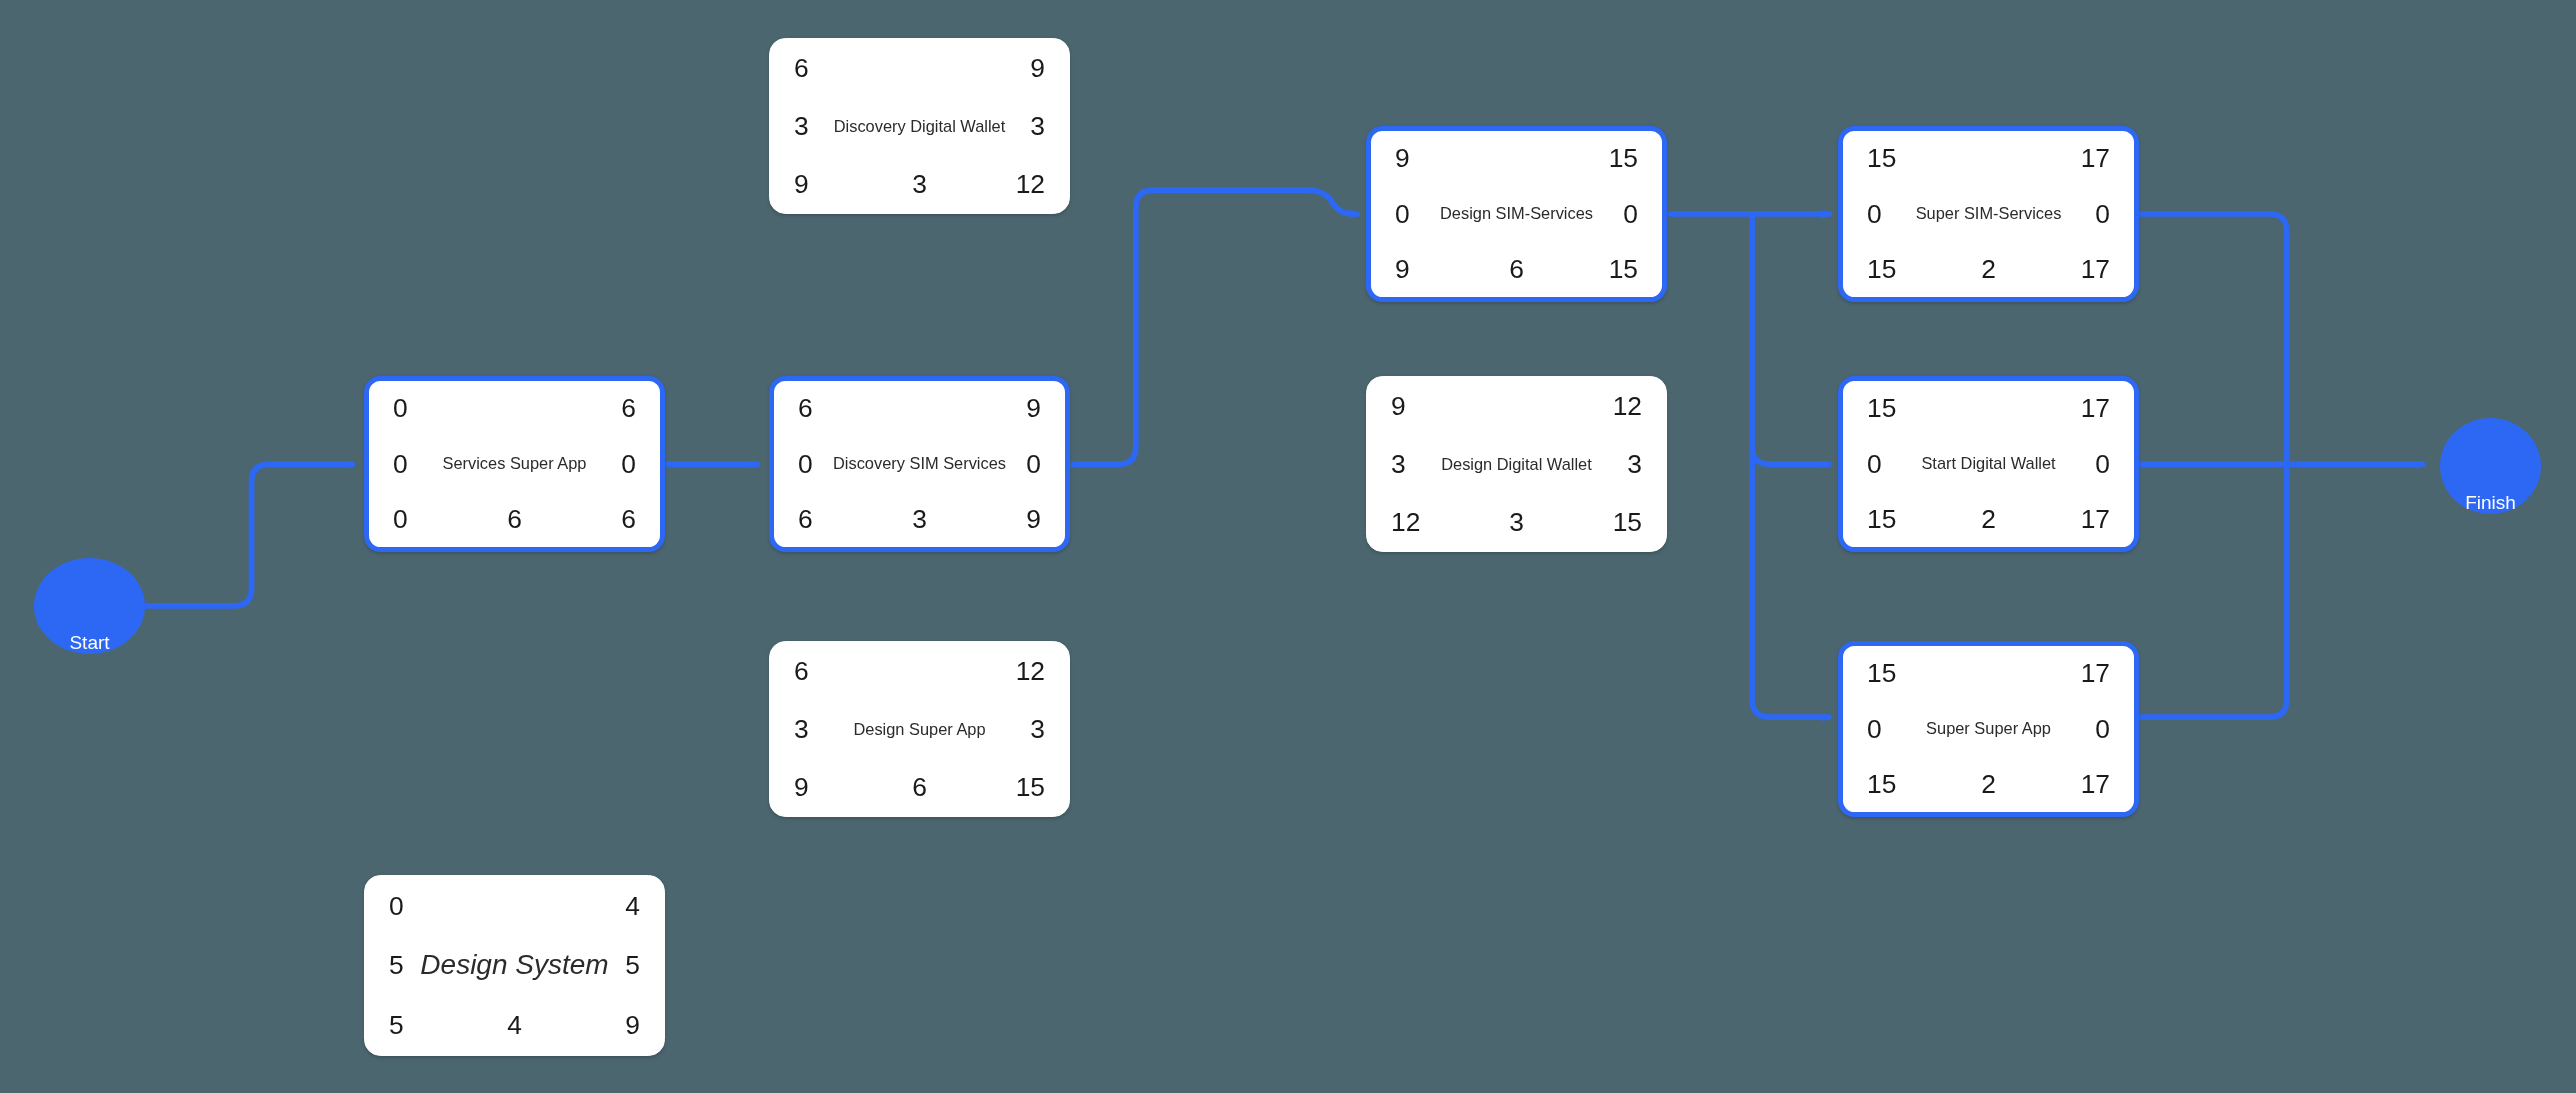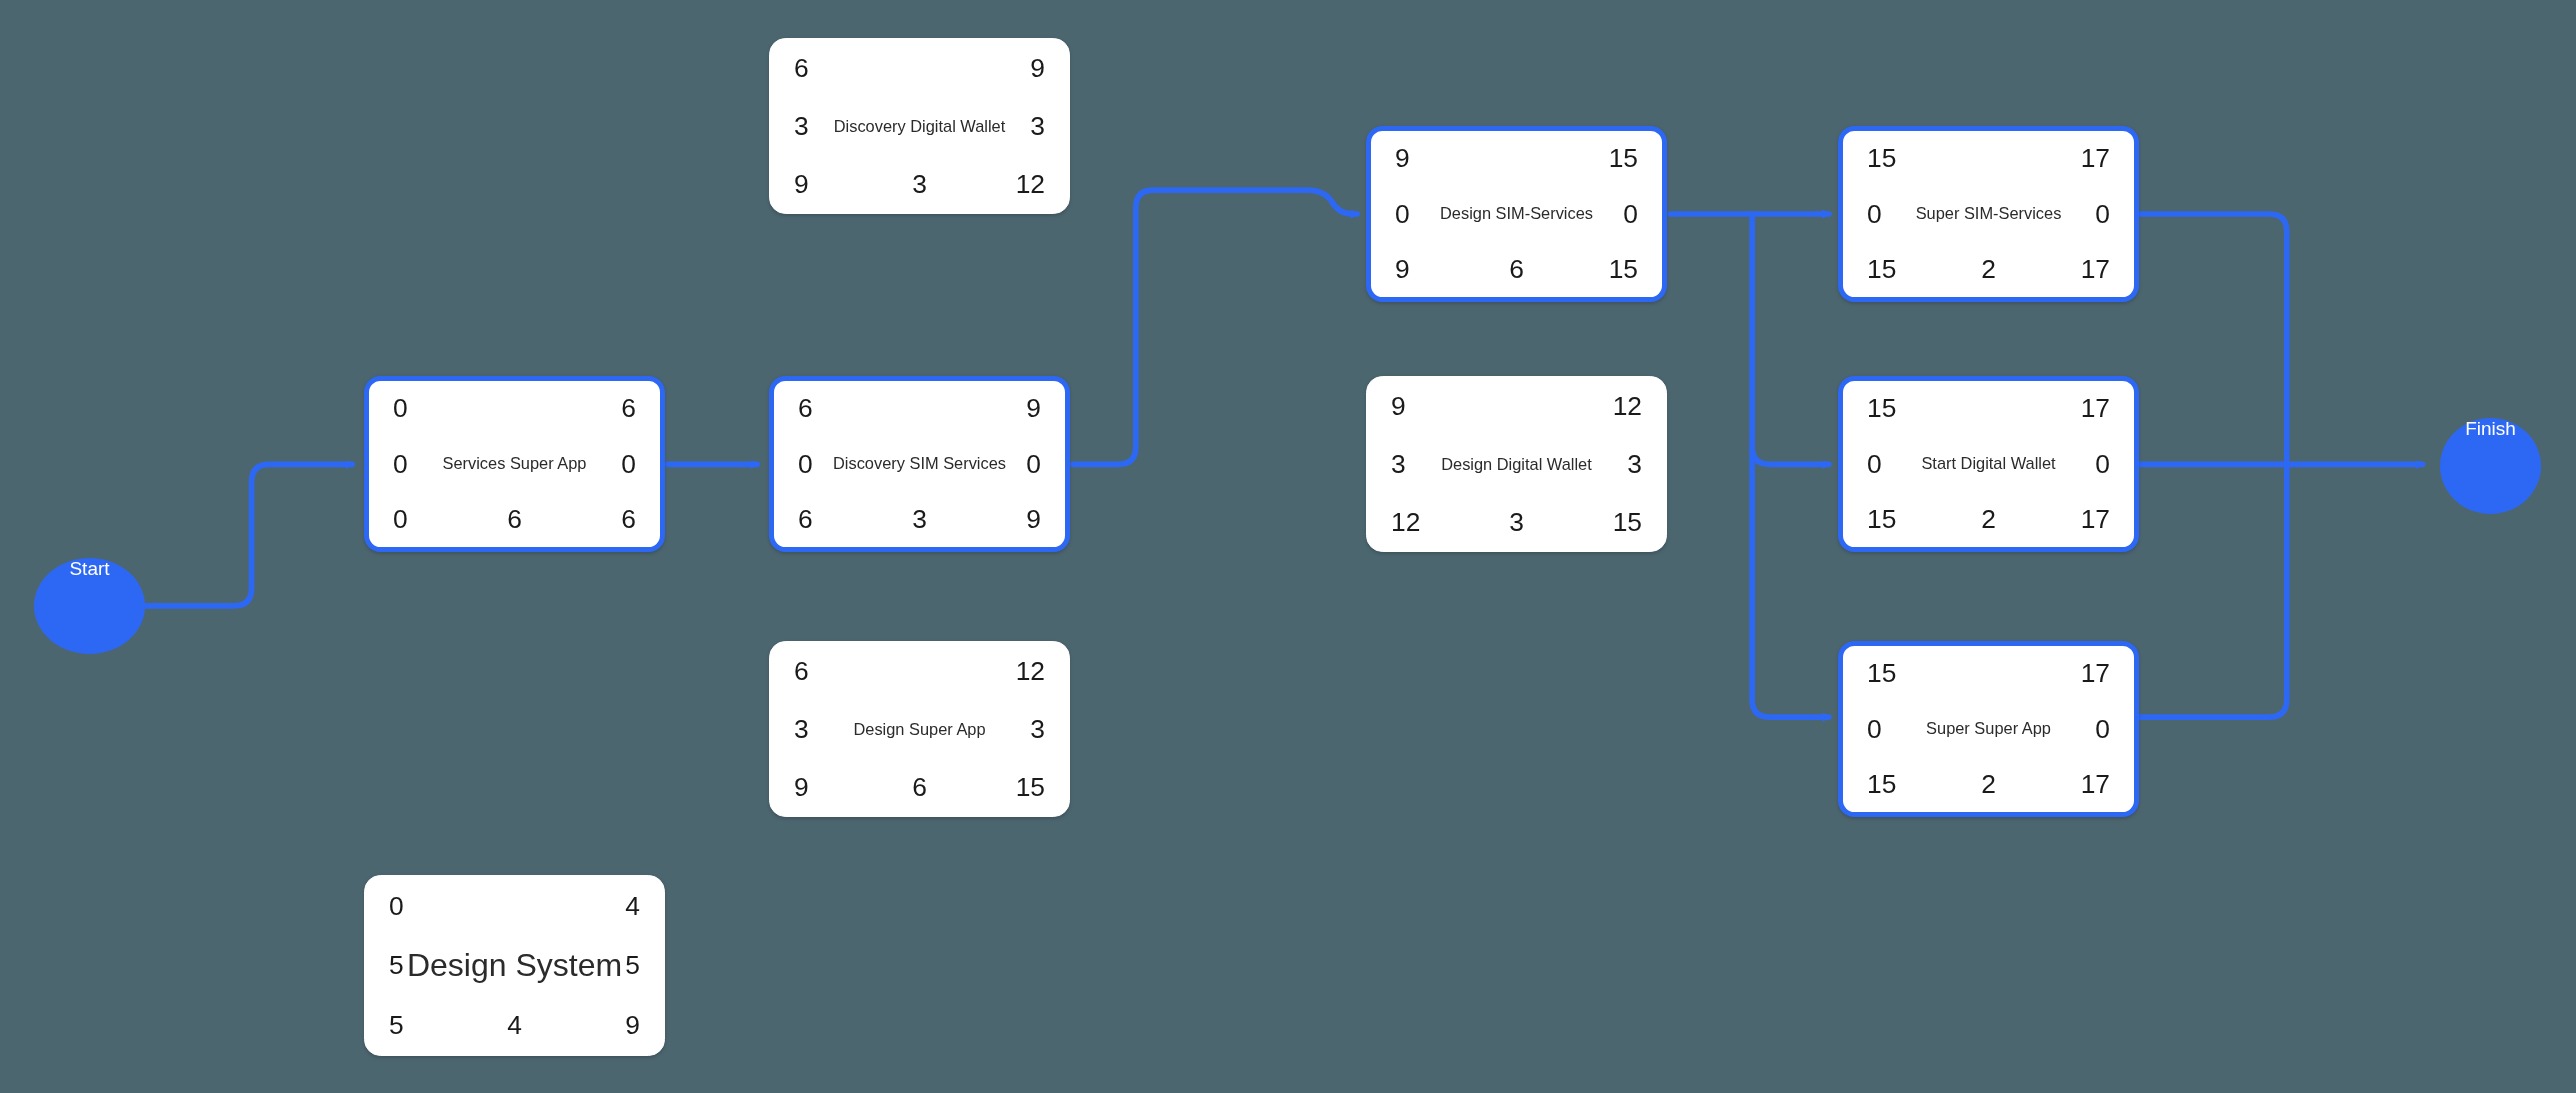--- a/index.html
+++ b/index.html
@@ -29,30 +29,30 @@
 
   .cell{font-size:26.4px;color:#1a1a1a;line-height:1;}
   .c-left{justify-self:start;padding-left:24px;}
   .c-right{justify-self:end;padding-right:24px;}
   .title{
     grid-column:2;grid-row:2;
     justify-self:center;
     font-size:16.4px;color:#2b2b2b;
     white-space:nowrap;text-align:right;
   }
-  .title.big{font-size:32px;}
+  .title.big{font-size:28px;font-style:italic;}
   .dur{grid-column:2;grid-row:3;justify-self:center;font-size:26.4px;color:#1a1a1a;}
   .spacerTop{grid-column:2;grid-row:1;}
 
   .circle{
     position:absolute;
     border-radius:50%;
     background:#2d68f5;
     color:#ffffff;
-    display:flex;align-items:flex-start;justify-content:center;
+    display:flex;align-items:flex-end;justify-content:center;
     font-size:19px;
   }
 </style>
 </head>
 <body>
 
 <div id="canvas">
 
   <svg id="edges" viewBox="0 0 4096 1739" xmlns="http://www.w3.org/2000/svg">
     <defs>

